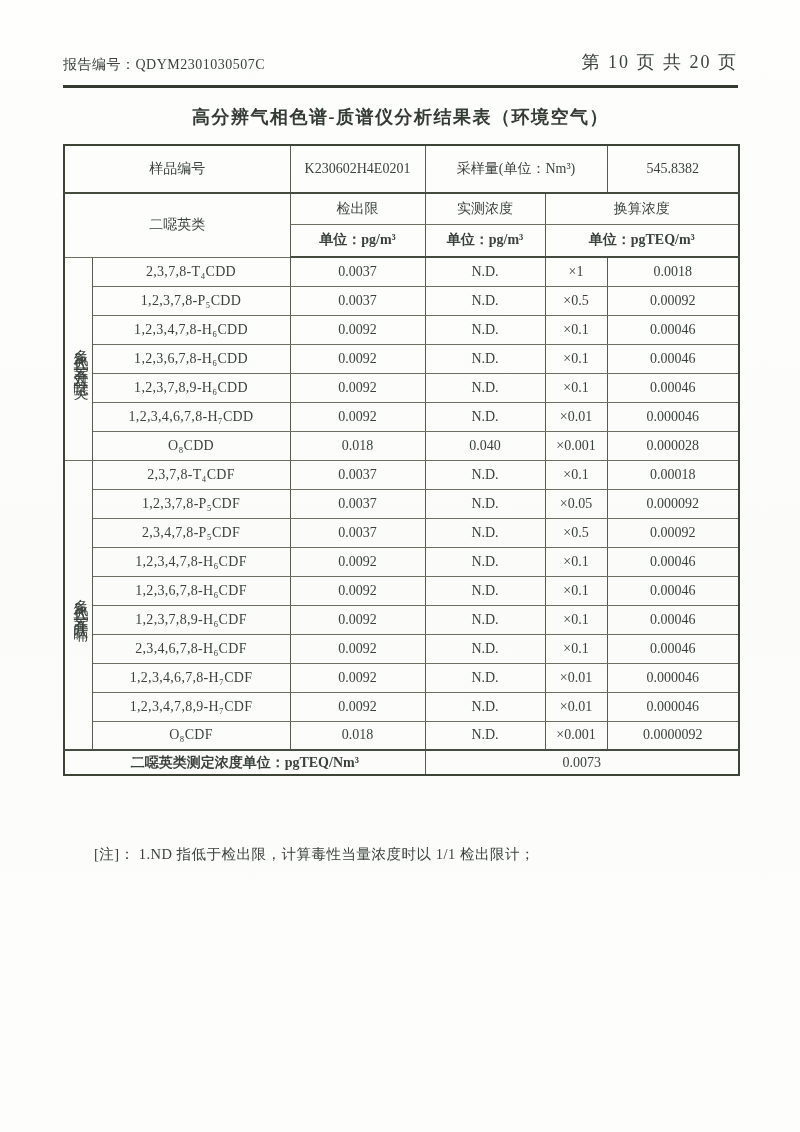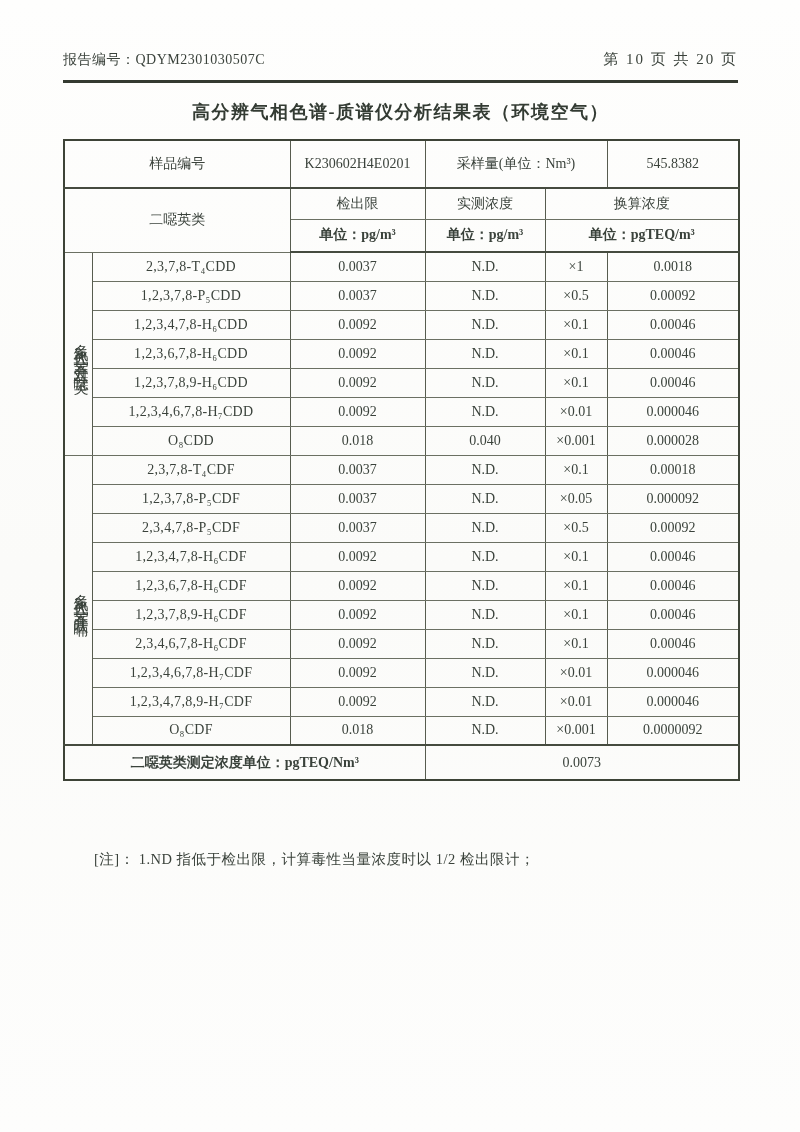--- a/index.html
+++ b/index.html
@@ -17,21 +17,21 @@
   }
   .content { position:absolute; left:63px; top:50px; width:675px; }
 
   
   .doc-header {
     display:flex; justify-content:space-between; align-items:flex-end;
     font-size:14px; padding-bottom:11px;
     border-bottom:3px solid #343a30;
     letter-spacing:0.5px;
   }
-  .doc-header .pageno { font-size:15px; letter-spacing:2px; }
+  .doc-header .pageno { font-size:18px; letter-spacing:2px; }
 
   
   .doc-title {
     margin-top:17px; text-align:center;
     font-size:18px; font-weight:bold; letter-spacing:1.5px;
     color:#333b33;
   }
 
   
   table.result {
@@ -43,21 +43,21 @@
   table.result td {
     border:1px solid #6b7063;
     border-left-color:#575c4f; border-right-color:#575c4f;
     padding:2px 3px;
     vertical-align:middle;
   }
   tr.r-sample td { height:48px; border-bottom:2px solid #454b3f; }
   tr.r-head td { height:31px; }
   tr.r-unit td { height:33px; border-bottom:2px solid #454b3f;margin-top:6px; }
   tr.r-data td { height:29px; }
-  tr.r-sum td { height:35px; border-top:2px solid #454b3f; }
+  tr.r-sum td { height:25px; border-top:2px solid #454b3f; }
   .bold { font-weight:bold; }
   .name-cell { letter-spacing:0.3px; }
   td.group-cell { padding:4px 0; }
   .v-label {
     display:inline-block;
     writing-mode:vertical-lr; text-orientation:upright;
     font-size:15px; letter-spacing:4px; line-height:26px;
     color:#39413a;
   }
   tr.group-split td { border-top:1.5px solid #4a5043; }
@@ -239,18 +239,18 @@
         <tr class="r-sum">
           <td colspan="3" class="bold">二噁英类测定浓度单位：pgTEQ/Nm³</td>
           <td colspan="3">0.0073</td>
         </tr>
       </tbody>
     </table>
 
     <div class="notes">
       <div class="line1">
         <span class="tag">[注]：</span>
-        <span>1.ND 指低于检出限，计算毒性当量浓度时以 1/2 检出限计；</span>
+        <span>1.ND 指低于检出限，计算毒性当量浓度时以 1/1 检出限计；</span>
       </div>
     </div>
 
   </div>
 </div>
 
 </body></html>

